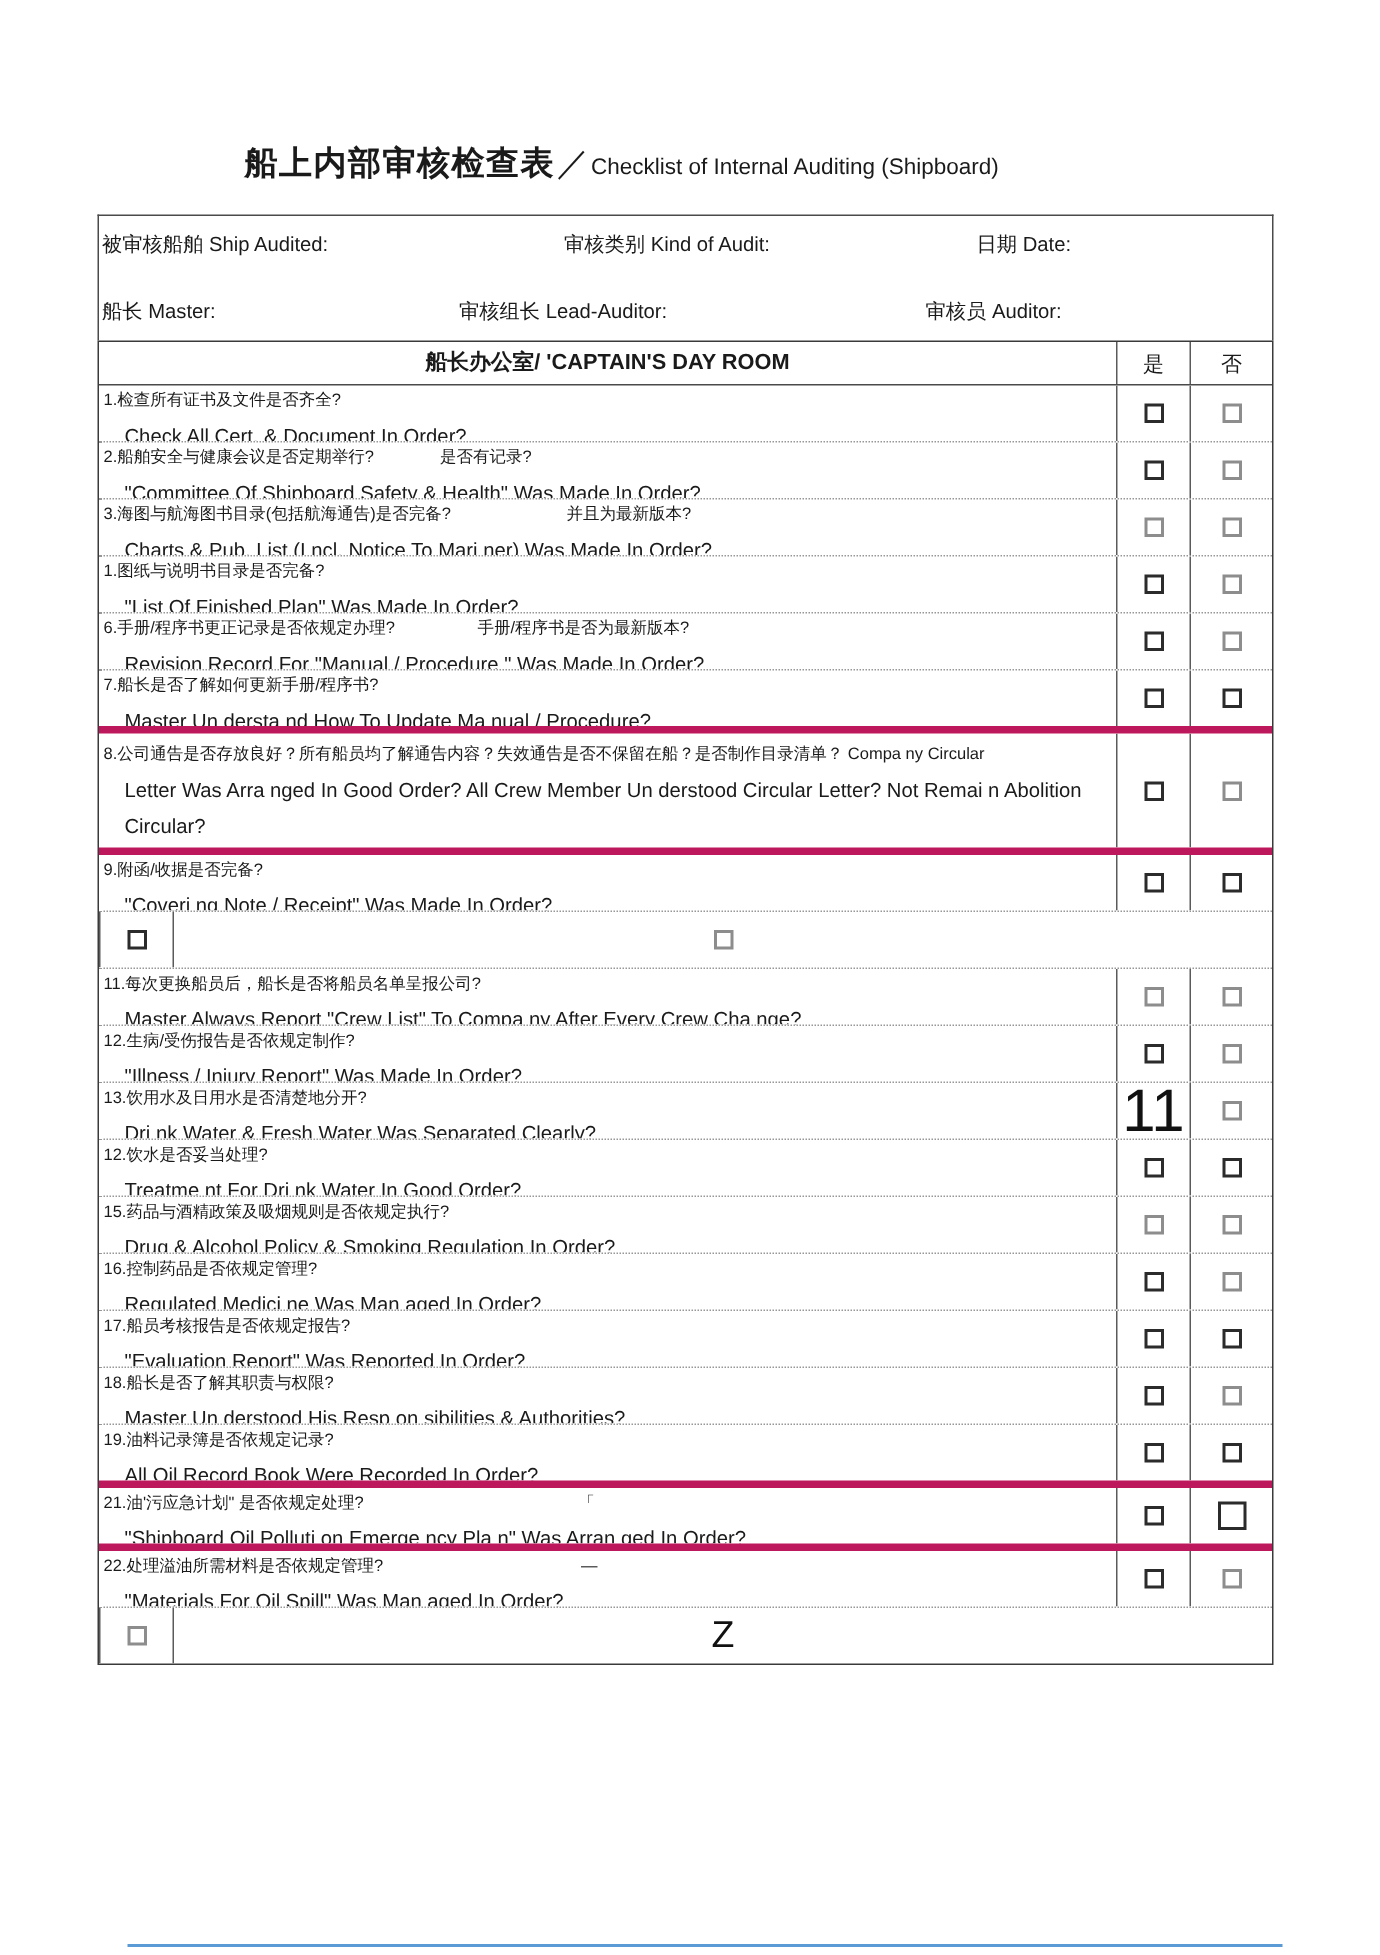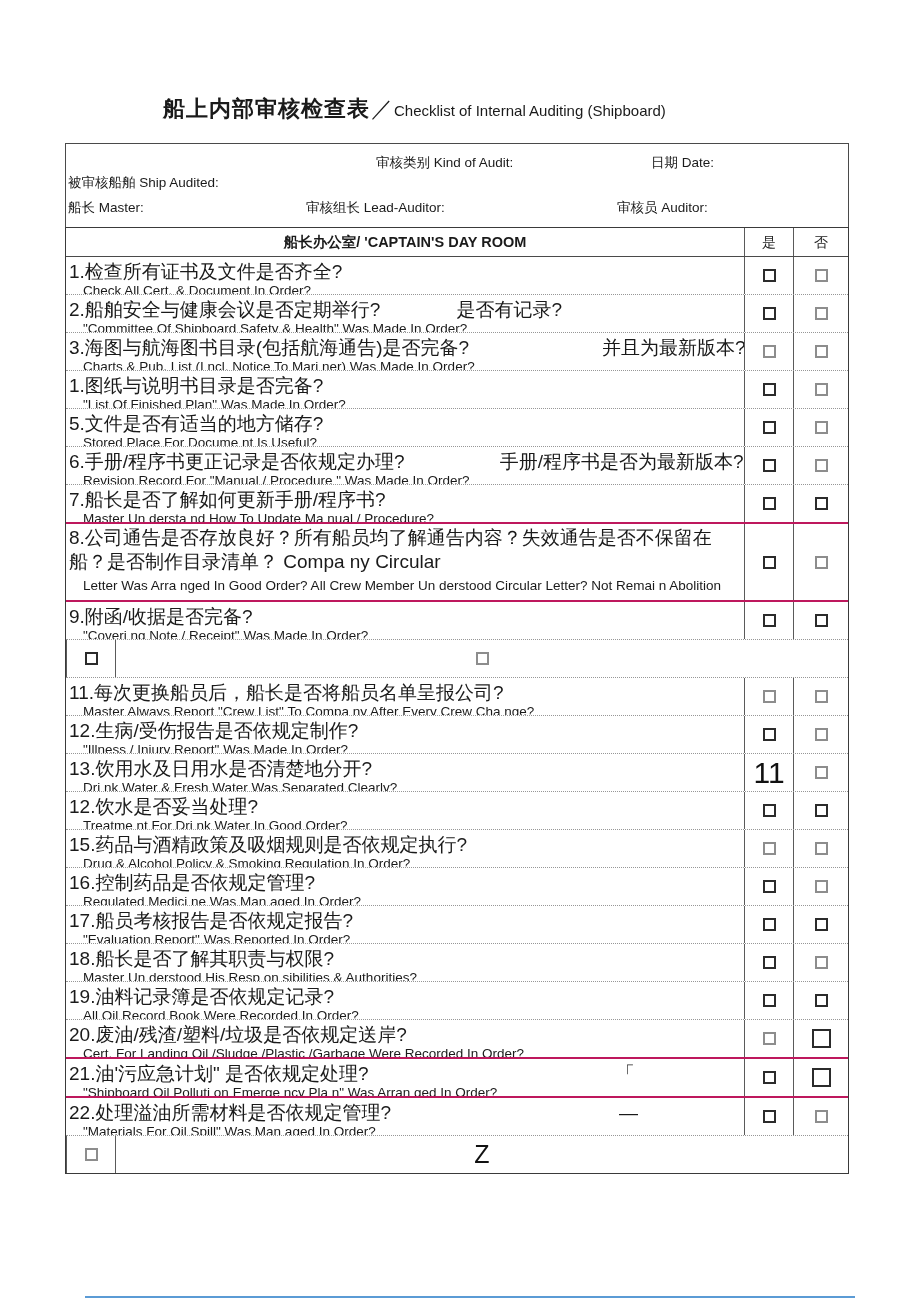--- a/index.html
+++ b/index.html
@@ -26,52 +26,52 @@
     position:absolute; left:65px; top:227px; width:784px;
     box-sizing:border-box; border:1px solid #3a3a3a;
   }
   .thead { display:flex; height:28px; border-bottom:1px solid #4a4a4a; }
   .th-q  { width:678px; text-align:center; line-height:28px; font-size:14.5px; font-weight:700; }
   .th-yn { width:48px; border-left:1px solid #5a5a5a; text-align:center; line-height:28px; font-size:14px; font-weight:500; }
   .th-yn.last { width:auto; flex:1; }
 
   .row { position:relative; display:flex; height:37px; border-top:1px dotted #979797; overflow:hidden; }
   .row:first-child { border-top:none; }
-  .row.solid-top { border-top:2px solid #be185d; }
+  .row.solid-top { border-top:5px solid #be185d; }
   .row.tall { height:76px; }
 
   .q-cell { position:relative; width:678px; overflow:hidden; }
-  .q-cn { position:absolute; top:2px; left:3px; font-size:19px; white-space:pre; }
+  .q-cn { position:absolute; top:2px; left:3px; font-size:11px; white-space:pre; }
   .q-en { position:absolute; bottom:-4px; left:17px; font-size:13.5px; white-space:pre; }
   .tall .q-cn, .tall .q-en { position:static; line-height:24px; white-space:pre-wrap; }
   .tall .q-cn { padding:2px 6px 0 3px; }
   .tall .q-en { padding:0 6px 0 17px; }
 
   .yn-cell { width:48px; border-left:1px solid #5a5a5a; display:flex; align-items:center; justify-content:center; }
   .yn-cell.last { width:auto; flex:1; }
 
   .cb { width:13px; height:13px; box-sizing:border-box; border:2px solid #2b2b2b; background:#fff; }
   .cb.gray  { border-color:#8d8d8d; }
   .cb.large { width:19px; height:19px; }
-  .mark-text { font-size:30px; line-height:1; font-weight:500; color:#111; }
+  .mark-text { font-size:40px; line-height:1; font-weight:500; color:#111; }
   .mark-text.small { font-size:25px; }
 
   .accent-line { position:absolute; left:85px; top:1296px; width:770px; height:2px; }
 </style>
 </head>
 <body>
 
 <div class="page">
 
   <div class="doc-title">
     <span class="cn">船上内部审核检查表</span><span class="sep">／</span><span class="en">Checklist of Internal Auditing (Shipboard)</span>
   </div>
 
   <div class="info-box">
-    <span class="info-field" style="left:2px;  top:10px;margin-top:20px;">被审核船舶 Ship Audited:</span>
+    <span class="info-field" style="left:2px;  top:10px;">被审核船舶 Ship Audited:</span>
     <span class="info-field" style="left:310px;top:10px;">审核类别 Kind of Audit:</span>
     <span class="info-field" style="left:585px;top:10px;">日期 Date:</span>
     <span class="info-field" style="left:2px;  top:55px;">船长 Master:</span>
     <span class="info-field" style="left:240px;top:55px;">审核组长 Lead-Auditor:</span>
     <span class="info-field" style="left:551px;top:55px;">审核员 Auditor:</span>
   </div>
 
   <div class="audit-table">
     <div class="thead">
       <div class="th-q">船长办公室/ 'CAPTAIN'S DAY ROOM</div>
@@ -122,32 +122,20 @@
           </div>
           <div class="yn-cell">
             <span class="cb"></span>
           </div>
           <div class="yn-cell last">
             <span class="cb gray"></span>
           </div>
         </div>
         <div class="row">
           <div class="q-cell">
-            <div class="q-cn">5.文件是否有适当的地方储存?</div>
-            <div class="q-en">Stored Place For Docume nt Is Useful?</div>
-          </div>
-          <div class="yn-cell">
-            <span class="cb"></span>
-          </div>
-          <div class="yn-cell last">
-            <span class="cb gray"></span>
-          </div>
-        </div>
-        <div class="row">
-          <div class="q-cell">
             <div class="q-cn">6.手册/程序书更正记录是否依规定办理?　　　　　手册/程序书是否为最新版本?</div>
             <div class="q-en">Revision Record For "Manual / Procedure " Was Made In Order?</div>
           </div>
           <div class="yn-cell">
             <span class="cb"></span>
           </div>
           <div class="yn-cell last">
             <span class="cb gray"></span>
           </div>
         </div>
@@ -296,32 +284,20 @@
             <div class="q-cn">19.油料记录簿是否依规定记录?</div>
             <div class="q-en">All Oil Record Book Were Recorded In Order?</div>
           </div>
           <div class="yn-cell">
             <span class="cb"></span>
           </div>
           <div class="yn-cell last">
             <span class="cb"></span>
           </div>
         </div>
-        <div class="row">
-          <div class="q-cell">
-            <div class="q-cn">20.废油/残渣/塑料/垃圾是否依规定送岸?</div>
-            <div class="q-en">Cert. For Landing Oil /Sludge /Plastic /Garbage Were Recorded In Order?</div>
-          </div>
-          <div class="yn-cell">
-            <span class="cb gray"></span>
-          </div>
-          <div class="yn-cell last">
-            <span class="cb large"></span>
-          </div>
-        </div>
         <div class="row solid-top">
           <div class="q-cell">
             <div class="q-cn">21.油'污应急计划" 是否依规定处理?　　　　　　　　　　　　　「</div>
             <div class="q-en">"Shipboard Oil Polluti on Emerge ncy Pla n" Was Arran ged In Order?</div>
           </div>
           <div class="yn-cell">
             <span class="cb"></span>
           </div>
           <div class="yn-cell last">
             <span class="cb large"></span>

